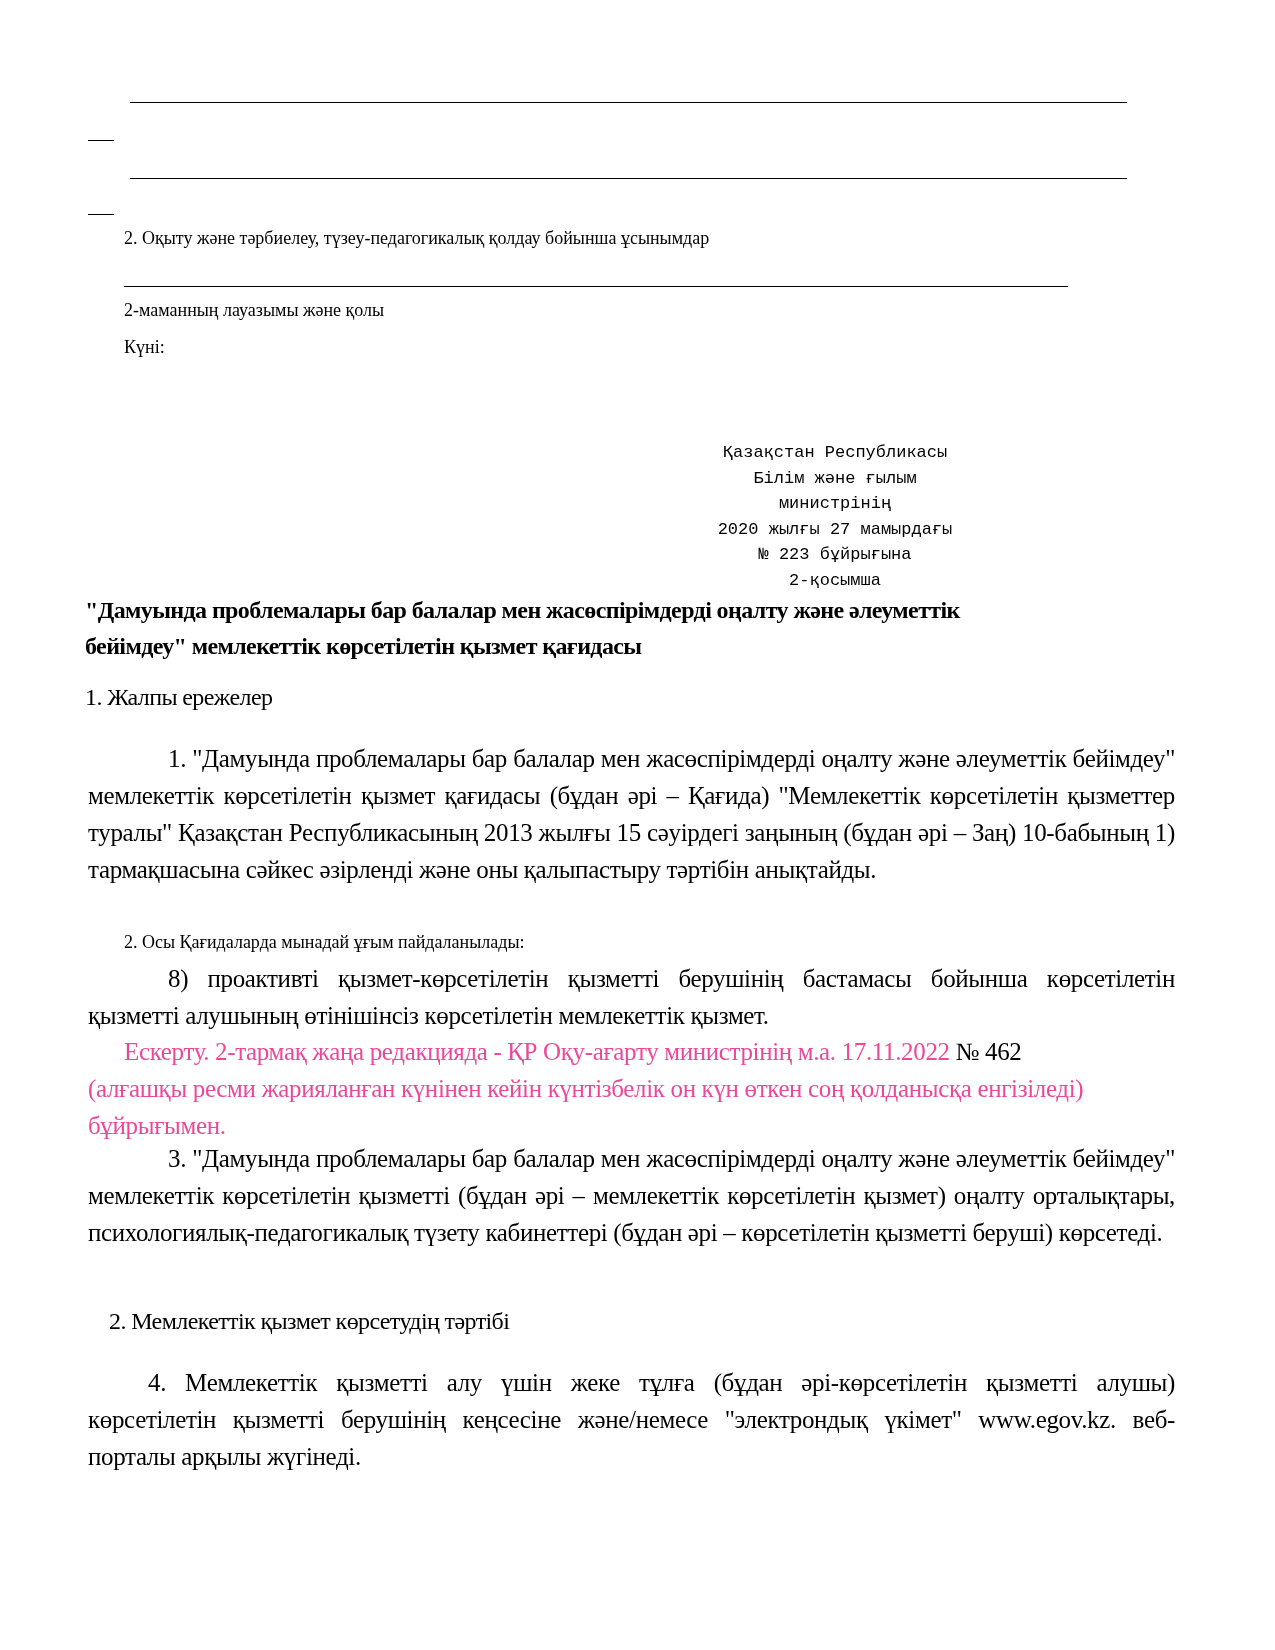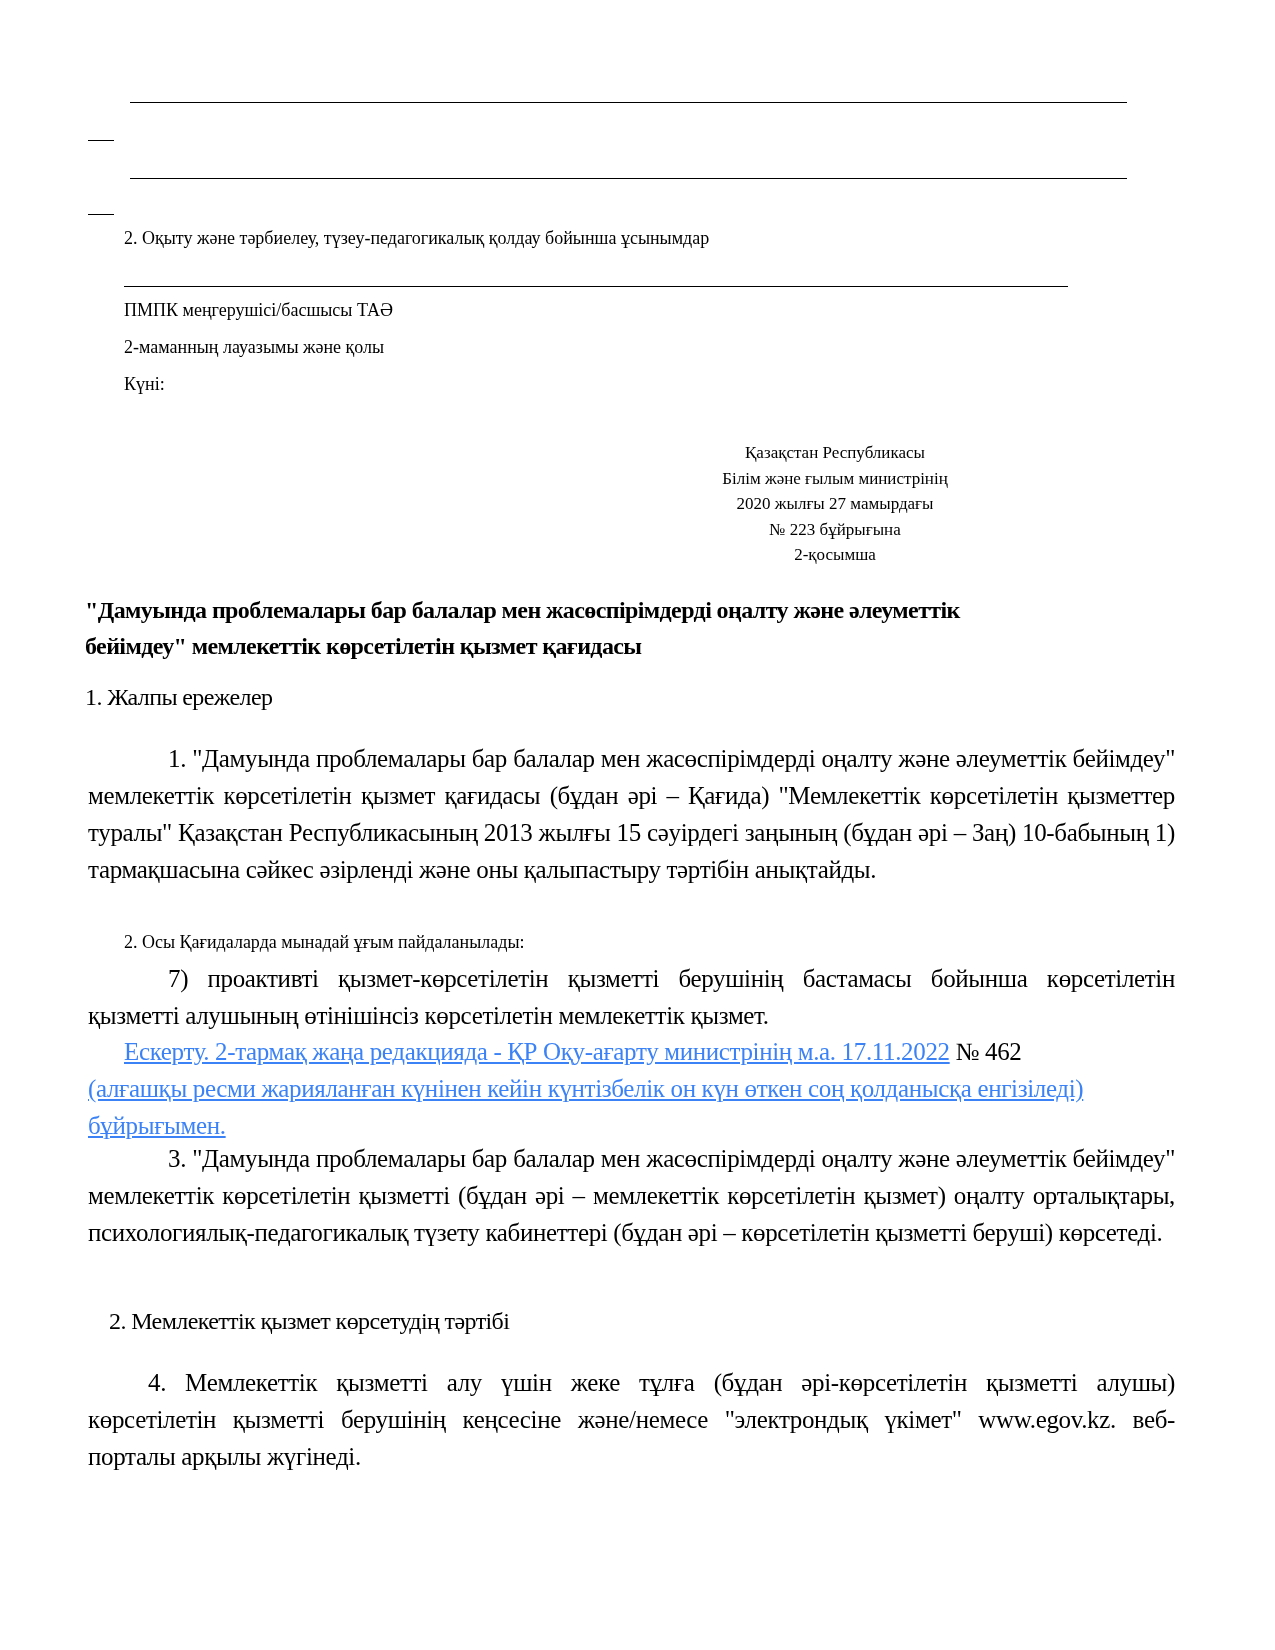--- a/index.html
+++ b/index.html
@@ -3,42 +3,41 @@
 <meta charset="utf-8">
 <style>
   html, body { margin: 0; padding: 0; background: #ffffff; }
   body { width: 1275px; height: 1650px; position: relative; overflow: hidden;
          font-family: "Liberation Serif", "DejaVu Serif", serif; color: #000; }
   .abs { position: absolute; }
   .line { position: absolute; border-bottom: 1.5px solid #000; height: 0; }
   .dash { position: absolute; left: 88px; width: 26px; border-bottom: 1.5px solid #000; height: 0; }
   .txt { font-size: 18px; line-height: 37px; white-space: nowrap; }
   .order { position: absolute; left: 700px; width: 270px; text-align: center;
-           font-size: 17px; line-height: 25.5px; }
+           font-size: 17px; line-height: 25.5px; font-family: Liberation Mono, monospace; }
   .title { font-family: "Liberation Sans Narrow", "Liberation Serif", serif; font-weight: bold; font-size: 24px; letter-spacing: -0.6px; }
   .heading { font-weight: normal; font-size: 24px; letter-spacing: -0.6px; }
   .para { position: absolute; left: 88px; width: 1087px; font-size: 25px; line-height: 37px;
           text-align: justify; letter-spacing: -0.35px; }
   .para .first { text-indent: 80px; }
-  .red { color: #3b82f6; text-decoration: underline; }
+  .red { color: #ec4899; }
   p { margin: 0; }
 </style>
 </head>
 <body>
 
 <div class="line" style="left:130px; top:102px; width:997px;"></div>
 <div class="dash" style="top:140px;"></div>
 <div class="line" style="left:130px; top:178px; width:997px;"></div>
 <div class="dash" style="top:214px;"></div>
 
 <div class="abs txt" style="left:124px; top:220px;">2. Оқыту және тәрбиелеу, түзеу-педагогикалық қолдау бойынша ұсынымдар</div>
 <div class="line" style="left:124px; top:286px; width:944px;"></div>
 
 <div class="abs" style="left:124px; top:292px;">
-  <div class="txt">ПМПК меңгерушісі/басшысы ТАӘ</div>
   <div class="txt">2-маманның лауазымы және қолы</div>
   <div class="txt">Күні:</div>
 </div>
 
 <div class="order" style="top:440px;">
   <div>Қазақстан Республикасы</div>
   <div>Білім және ғылым министрінің</div>
   <div>2020 жылғы 27 мамырдағы</div>
   <div>№ 223 бұйрығына</div>
   <div>2-қосымша</div>
@@ -51,21 +50,21 @@
 
 <div class="abs heading" style="left:85px; top:684px;">1. Жалпы ережелер</div>
 
 <div class="para" style="top:740px;">
   <p class="first">1. "Дамуында проблемалары бар балалар мен жасөспірімдерді оңалту және әлеуметтік бейімдеу" мемлекеттік көрсетілетін қызмет қағидасы (бұдан әрі – Қағида) "Мемлекеттік көрсетілетін қызметтер туралы" Қазақстан Республикасының 2013 жылғы 15 сәуірдегі заңының (бұдан әрі – Заң) 10-бабының 1) тармақшасына сәйкес әзірленді және оны қалыпастыру тәртібін анықтайды.</p>
 </div>
 
 <div class="abs txt" style="left:124px; top:924px;">2. Осы Қағидаларда мынадай ұғым пайдаланылады:</div>
 
 <div class="para" style="top:960px;">
-  <p class="first">7) проактивті қызмет-көрсетілетін қызметті берушінің бастамасы бойынша көрсетілетін қызметті алушының өтінішінсіз көрсетілетін мемлекеттік қызмет.</p>
+  <p class="first">8) проактивті қызмет-көрсетілетін қызметті берушінің бастамасы бойынша көрсетілетін қызметті алушының өтінішінсіз көрсетілетін мемлекеттік қызмет.</p>
 </div>
 
 <div class="para" style="top:1033px; text-align:left; width:1030px;">
   <p style="text-indent:36px;">
     <span class="red">Ескерту. 2-тармақ жаңа редакцияда - ҚР Оқу-ағарту министрінің м.а. 17.11.2022</span><span> № 462 </span><span class="red">(алғашқы ресми жарияланған күнінен кейін күнтізбелік он күн өткен соң қолданысқа енгізіледі) бұйрығымен.</span>
   </p>
 </div>
 
 <div class="para" style="top:1140px;">
   <p class="first">3. "Дамуында проблемалары бар балалар мен жасөспірімдерді оңалту және әлеуметтік бейімдеу" мемлекеттік көрсетілетін қызметті (бұдан әрі – мемлекеттік көрсетілетін қызмет) оңалту орталықтары, психологиялық-педагогикалық түзету кабинеттері (бұдан әрі – көрсетілетін қызметті беруші) көрсетеді.</p>

